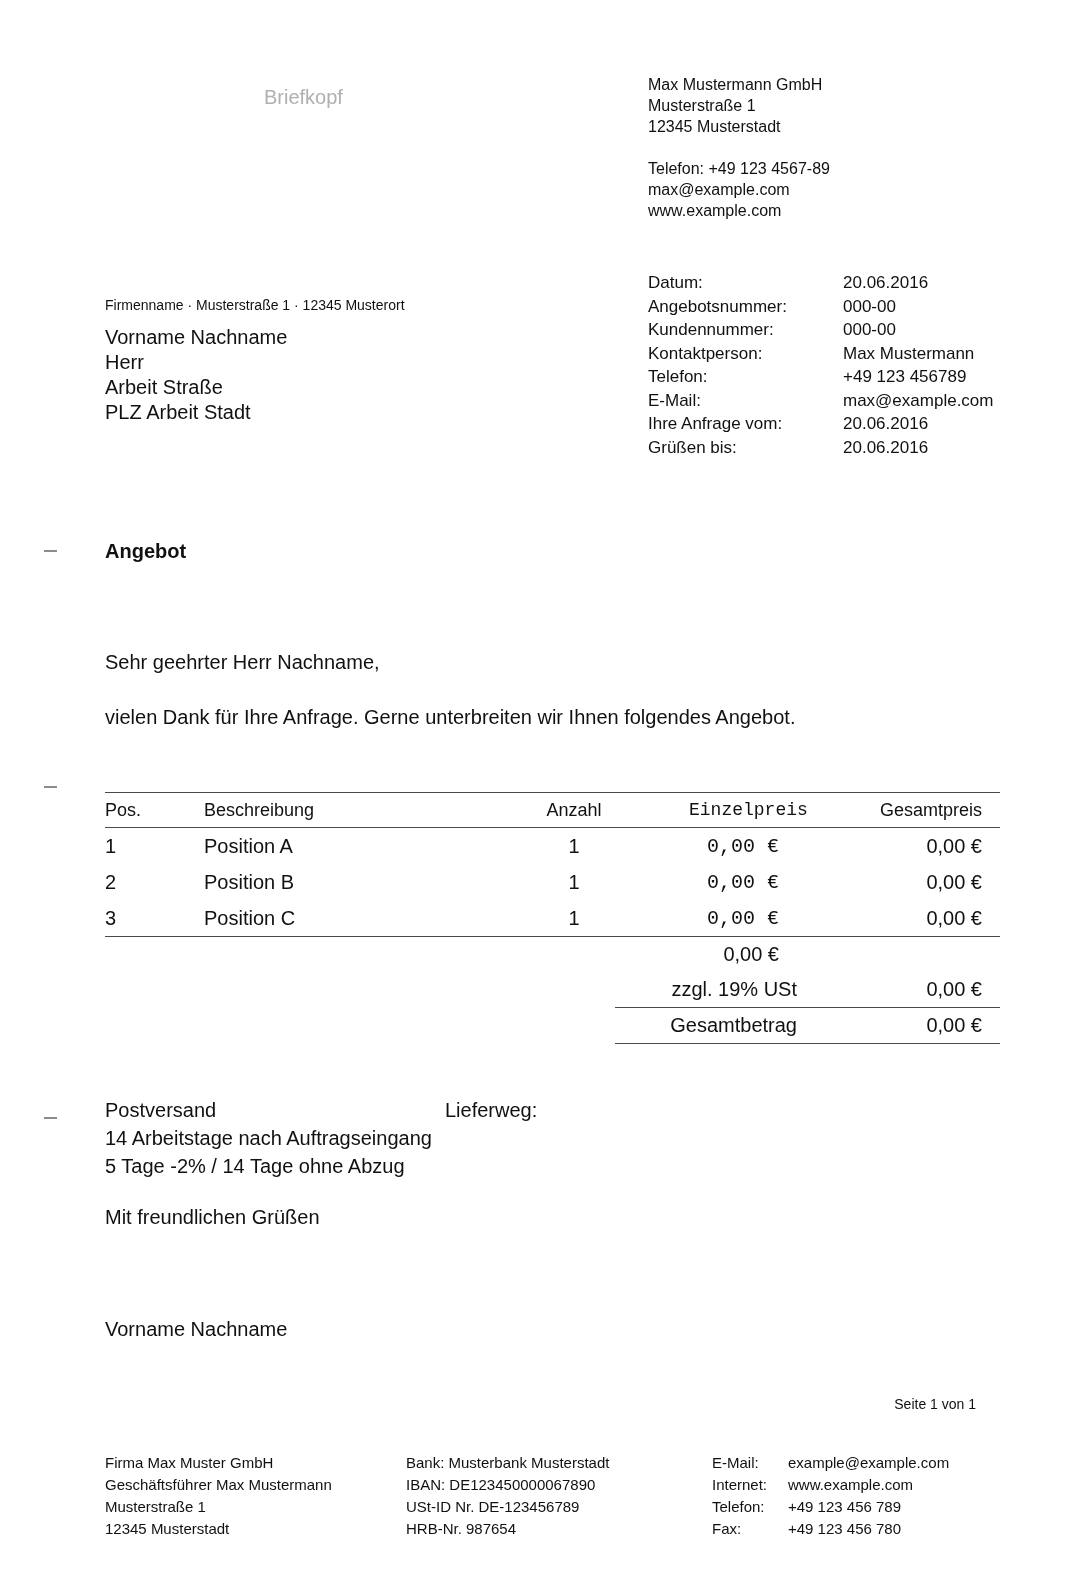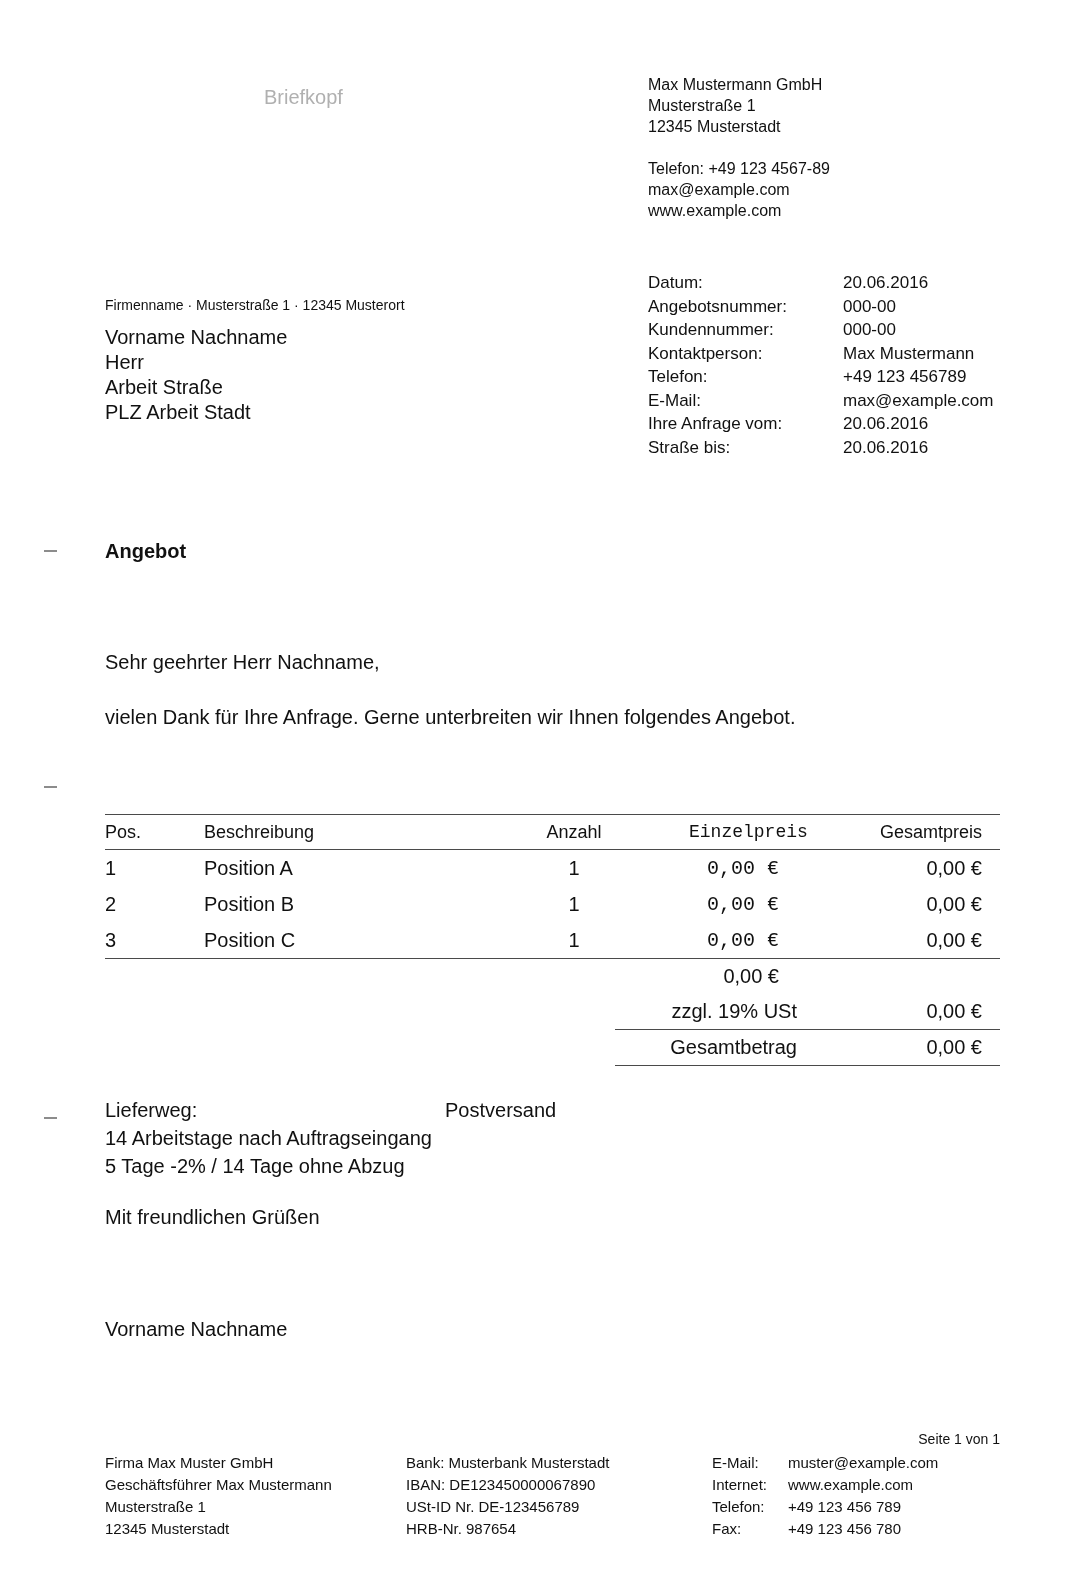--- a/index.html
+++ b/index.html
@@ -25,21 +25,21 @@
   
   .subject{left:105px;top:540px;font-size:20px;font-weight:bold;}
   .salutation{left:105px;top:651px;font-size:20px;}
   .intro{left:105px;top:706px;font-size:20px;width:860px;}
 
   
   .items{left:105px;top:792px;width:895px;}
   .thead{
     display:grid;grid-template-columns:99px 255px 230px 108px 203px;
     height:36px;box-sizing:border-box;align-items:center;font-size:18px;
-    border-top:1px solid #4a4a4a;border-bottom:1px solid #4a4a4a;margin-top:22px;
+    border-top:1px solid #4a4a4a;border-bottom:1px solid #4a4a4a;
   }
   .tbody{border-bottom:1px solid #4a4a4a;}
   .trow{
     display:grid;grid-template-columns:99px 255px 230px 108px 203px;
     height:36px;align-items:center;font-size:20px;
   }
   .col-qty{text-align:center;}
   .col-unit{text-align:center;font-family:Liberation Mono, monospace;}
   .col-total{text-align:right;padding-right:18px;}
   .totals-row{display:grid;grid-template-columns:692px 203px;height:35px;align-items:center;font-size:20px;}
@@ -47,21 +47,21 @@
   .totals-value{text-align:right;padding-right:18px;}
   .totals-divider{margin-left:510px;height:0;border-top:1px solid #4a4a4a;}
 
   
   .conditions{left:105px;top:1096px;font-size:20px;line-height:28px;}
   .cond-row{display:grid;grid-template-columns:340px auto;}
   .closing{left:105px;top:1206px;font-size:20px;}
   .signature{left:105px;top:1318px;font-size:20px;}
 
   
-  .page-number{left:700px;top:1396px;width:300px;text-align:right;font-size:14px;margin-top:35px;}
+  .page-number{left:676px;top:1396px;width:300px;text-align:right;font-size:14px;}
   .footer-col{top:1452px;font-size:15px;line-height:22px;}
   .footer-col1{left:105px;}
   .footer-col2{left:406px;}
   .footer-col3{left:712px;}
   .contact-row{display:grid;grid-template-columns:76px auto;}
 
   
   .fold-mark{left:44px;width:13px;height:2px;background:#8c8c8c;}
   .fold-1{top:550px;}
   .fold-2{top:786px;}
@@ -117,21 +117,21 @@
   </div>
   <div class="meta-row">
     <span>E-Mail:</span>
     <span>max@example.com</span>
   </div>
   <div class="meta-row">
     <span>Ihre Anfrage vom:</span>
     <span>20.06.2016</span>
   </div>
   <div class="meta-row">
-    <span>Straße bis:</span>
+    <span>Grüßen bis:</span>
     <span>20.06.2016</span>
   </div>
 </div>
 
 <div class="abs subject">Angebot</div>
 <div class="abs salutation">Sehr geehrter Herr Nachname,</div>
 <div class="abs intro">vielen Dank für Ihre Anfrage. Gerne unterbreiten wir Ihnen folgendes Angebot.</div>
 
 <div class="abs items">
   <div class="thead">
@@ -174,22 +174,22 @@
   <div class="totals-divider"></div>
   <div class="totals-row">
     <span class="totals-label">Gesamtbetrag</span>
     <span class="totals-value">0,00 €</span>
   </div>
   <div class="totals-divider"></div>
 </div>
 
 <div class="abs conditions">
   <div class="cond-row">
+    <span>Postversand</span>
     <span>Lieferweg:</span>
-    <span>Postversand</span>
   </div>
   <div class="cond-row">
     <span>14 Arbeitstage nach Auftragseingang</span>
   </div>
   <div class="cond-row">
     <span>5 Tage -2% / 14 Tage ohne Abzug</span>
   </div>
 </div>
 
 <div class="abs closing">Mit freundlichen Grüßen</div>
@@ -207,21 +207,21 @@
 <div class="abs footer-col footer-col2">
   <div>Bank: Musterbank Musterstadt</div>
   <div>IBAN: DE123450000067890</div>
   <div>USt-ID Nr. DE-123456789</div>
   <div>HRB-Nr. 987654</div>
 </div>
 
 <div class="abs footer-col footer-col3">
   <div class="contact-row">
     <span>E-Mail:</span>
-    <span>muster@example.com</span>
+    <span>example@example.com</span>
   </div>
   <div class="contact-row">
     <span>Internet:</span>
     <span>www.example.com</span>
   </div>
   <div class="contact-row">
     <span>Telefon:</span>
     <span>+49 123 456 789</span>
   </div>
   <div class="contact-row">

